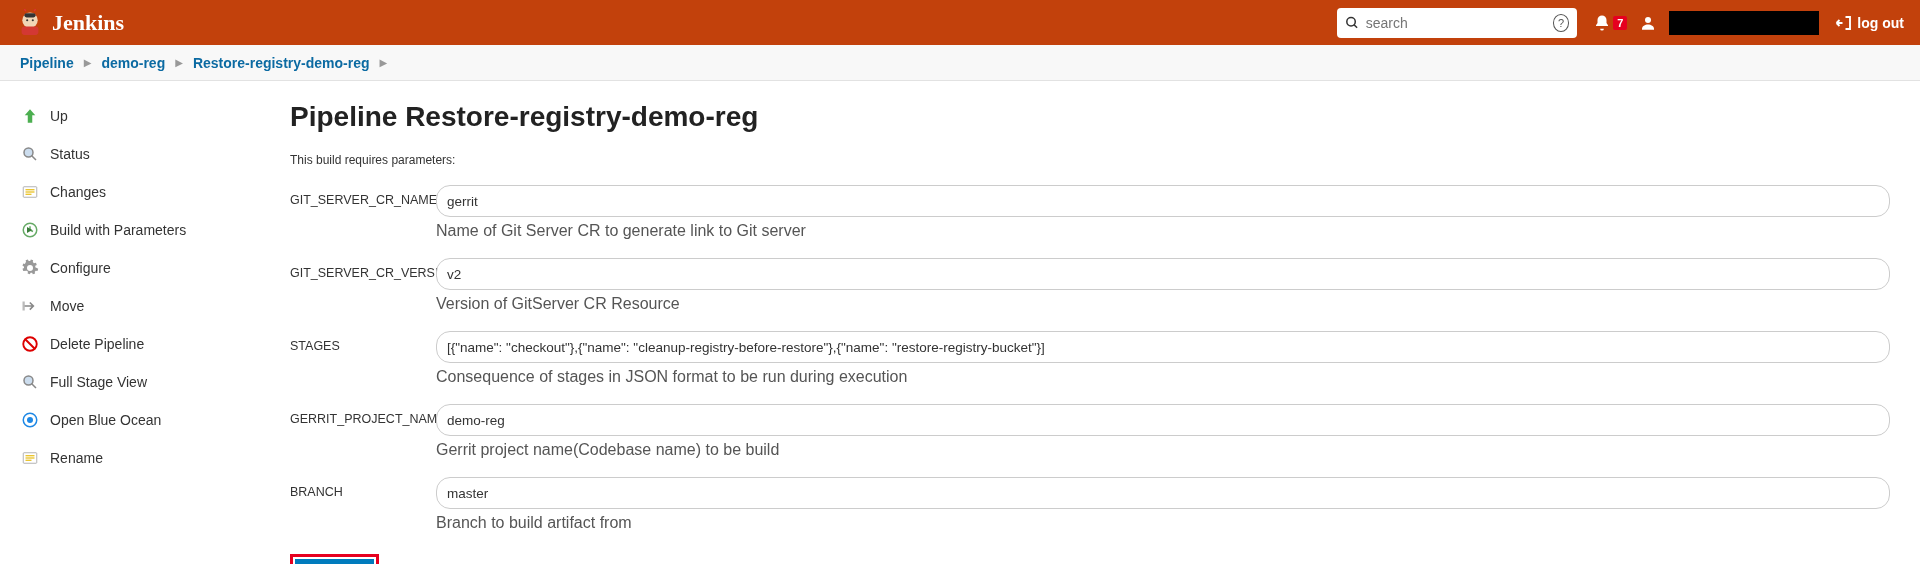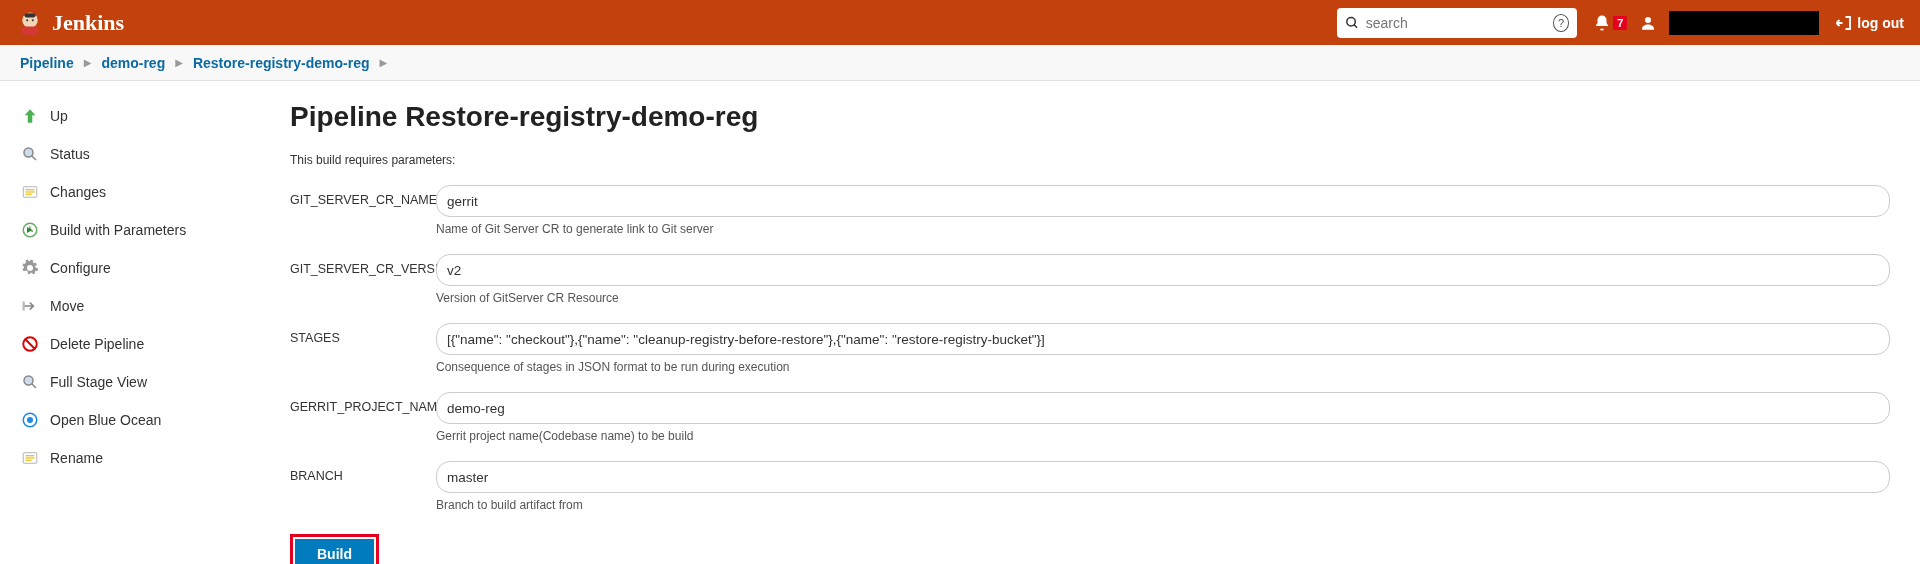--- a/index.html
+++ b/index.html
@@ -23,21 +23,21 @@
 .main { display: flex; }
 .sidebar { width: 280px; padding: 16px 0; }
 .sidebar-item { display: flex; align-items: center; gap: 10px; padding: 9px 20px; cursor: pointer; color: #333; }
 .sb-icon { width: 20px; height: 20px; display:flex; align-items:center; justify-content:center; flex-shrink:0;}
 .content { flex: 1; padding: 20px 30px 30px 10px; }
 .page-title { font-size: 28px; font-weight: bold; color:#222; margin-bottom: 20px;}
 .page-subtitle { font-size: 12px; margin-bottom: 18px; color:#333;}
 .params-table { display:grid; grid-template-columns: 140px 1fr; row-gap: 18px; column-gap: 6px; align-items: start; }
 .param-label { font-size: 12.5px; color:#333; padding-top: 8px; }
 .param-field input { width: 100%; height: 32px; border: 1.5px solid #ccc; border-radius: 14px; padding: 10px 10px; font-size: 13.5px; color:#333; }
-.param-help { font-size: 12px; color: #555; margin-top: 5px; }
+.param-help { font-size: 16px; color: #555; margin-top: 5px; }
 .build-btn-wrap { margin-top: 22px; display:inline-block; border: 3px solid #e6001f; padding: 2px; }
 .build-btn { background: #007bbd; color:#fff; border:none; padding: 7px 22px; font-size: 14px; font-weight: bold; cursor:pointer; }
 </style>
 </head>
 <body>
 
 <div class="header">
   <div class="jenkins-logo">
     <svg viewBox="0 0 40 40">
         <circle cx="20" cy="16" r="11" fill="#f0d6b7"></circle>

